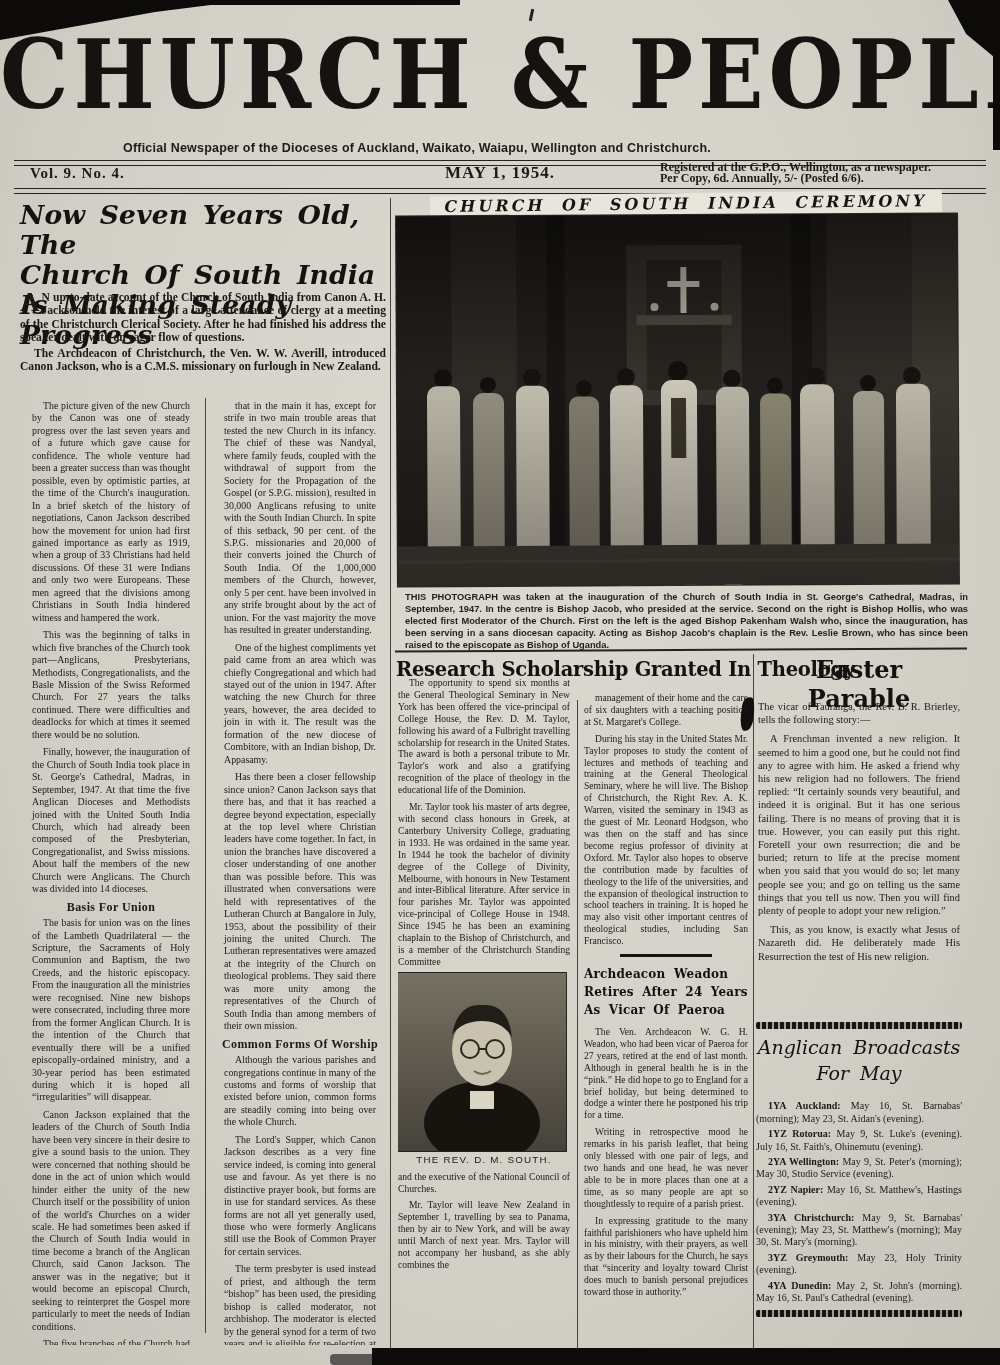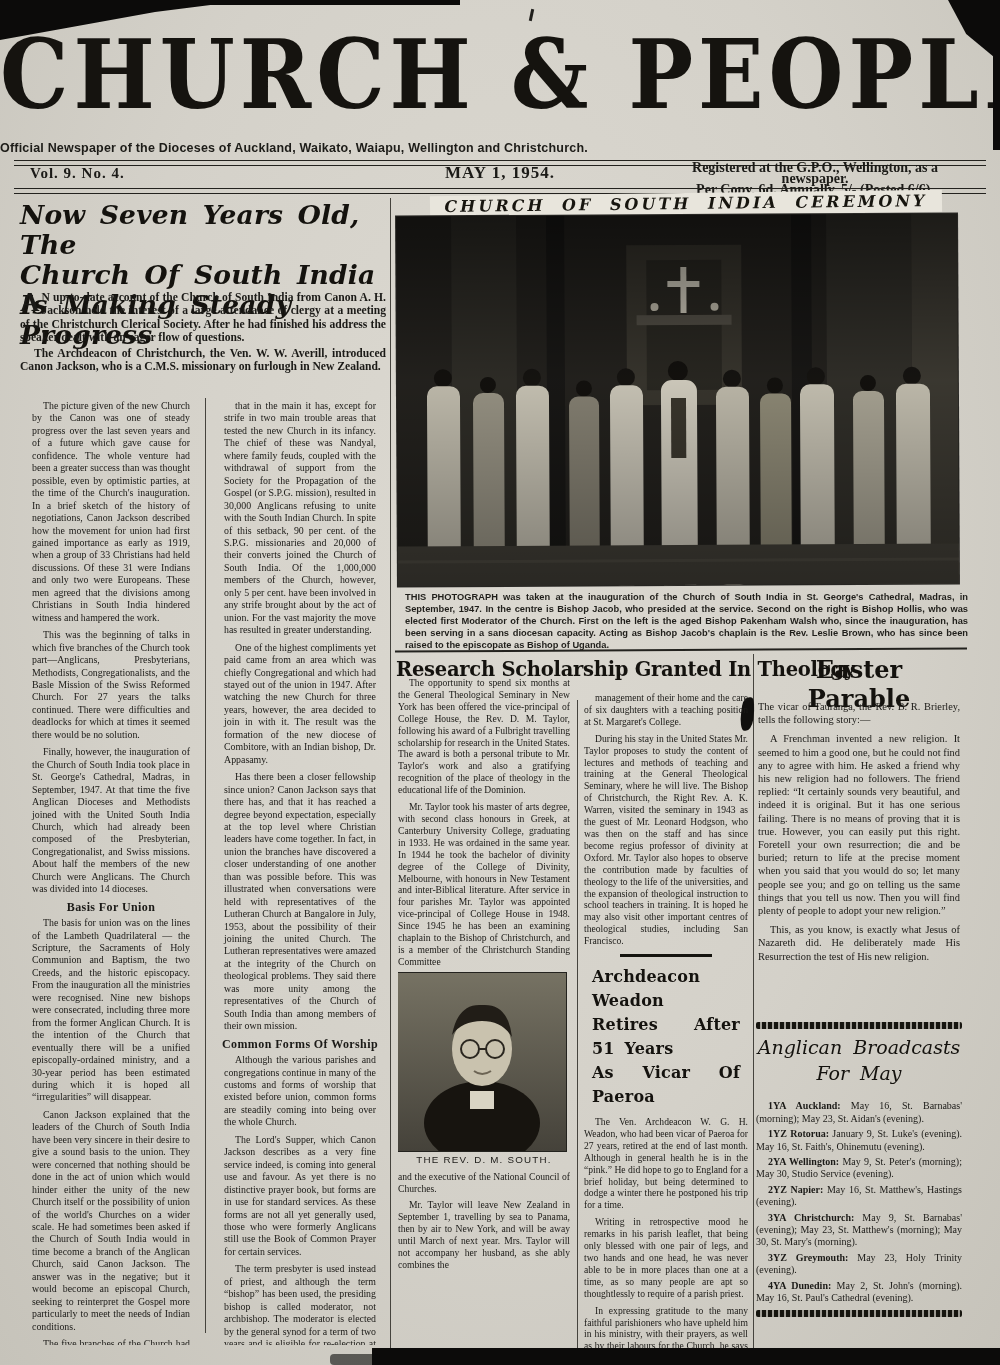--- a/index.html
+++ b/index.html
@@ -25,31 +25,31 @@
     border-radius:60% 40% 55% 45%/30% 70% 40% 60%; transform:rotate(8deg); }
   .tick-mark { position:absolute; left:530px; top:9px; width:3px; height:12px; background:#201f1c; transform:rotate(12deg); }
   
   .masthead-title {
     position:absolute; left:0; top:26px; width:1000px; text-align:center;
     font-family:"DejaVu Serif", serif; font-weight:bold; font-size:86px; line-height:1;
     letter-spacing:5px; transform:scaleY(1.12); transform-origin:top center;
     white-space:nowrap; color:#15130f;
   }
   .masthead-subtitle {
-    position:absolute; left:0; top:141px; width:834px; 
+    position:absolute; left:0; top:141px; width:834px; text-align:center;
     font-family:"Liberation Sans", sans-serif; font-weight:bold; font-size:12.5px;
     letter-spacing:0.2px; color:#1d1c18;
   }
   .rule-double { position:absolute; left:14px; width:972px; height:4px;
     border-top:1.5px solid #23221e; border-bottom:1px solid #23221e; }
   .rule-a { top:160px; } .rule-b { top:188px; }
   .dateline-vol { position:absolute; left:30px; top:165px; font-size:15px; font-weight:bold; letter-spacing:1px; }
   .dateline-date { position:absolute; left:0; top:163px; width:1000px; text-align:center; font-size:17px; font-weight:bold; letter-spacing:1px; }
-  .dateline-reg { position:absolute; left:660px; top:162px; width:310px; text-align:center;
-    font-size:14px; line-height:11px; font-weight:bold; }
+  .dateline-reg { position:absolute; left:660px; top:162px; width:310px; text-align:left;
+    font-size:12px; line-height:11px; font-weight:bold; }
   
   .vrule { position:absolute; width:1px; background:#45433d; }
   .vrule-headline { left:390px; top:198px; height:1150px; }
   .vrule-cols-left { left:205px; top:398px; height:935px; }
   .vrule-sch { left:577px; top:700px; height:648px; }
   .vrule-easter { left:753px; top:654px; height:694px; }
   .hrule-caption { position:absolute; left:395px; top:649px; width:572px; height:2px; background:#23221e; transform:rotate(-0.3deg); }
   
   .main-headline {
     position:absolute; left:20px; top:200px; width:362px;
@@ -95,22 +95,22 @@
   
   .sch-col { position:absolute; overflow:hidden; font-size:9.6px; line-height:11.9px; text-align:justify; }
   .sch-col p { margin:0 0 5px; text-indent:11px; }
   .sch-a { left:398px; top:677px; width:172px; height:648px; }
   .sch-b { left:584px; top:692px; width:164px; height:656px; }
   .portrait { width:168px; height:178px; margin:4px 0 3px; background:#55524a; box-shadow:0 0 0 1px #23221e; }
   .portrait-caption { text-align:center; font-family:"Liberation Sans", sans-serif;
     font-size:9.8px; letter-spacing:1.2px; margin:0 0 5px; text-indent:0 !important; }
   
   .weadon-divider { width:92px; height:3px; background:#15140f; margin:7px auto 8px; }
-  .weadon-headline { font-family:"DejaVu Serif", serif; font-weight:bold; font-size:16px;
-    line-height:1.5; letter-spacing:0.2px; word-spacing:4px; margin:0 8px 7px; color:#14120e; }
+  .weadon-headline { font-family:"DejaVu Serif", serif; font-weight:bold; font-size:12px;
+    line-height:1.5; letter-spacing:0.2px; word-spacing:4px; margin:0 0 7px; color:#14120e; }
   
   .easter-col { position:absolute; left:758px; top:700px; width:202px; height:318px; overflow:hidden;
     font-size:10.4px; line-height:13.2px; text-align:justify; }
   .easter-col p { margin:0 0 6px; text-indent:12px; }
   
   .deco-rule { height:7px; background:repeating-linear-gradient(90deg,#16150f 0 4px, rgba(22,21,15,0.25) 4px 6px);
     border-radius:2px; }
   .deco-top { position:absolute; left:756px; top:1022px; width:206px; }
   .broadcasts { position:absolute; left:756px; top:1033px; width:206px; height:315px; overflow:hidden; }
   .broadcasts-heading { font-family:"DejaVu Serif", serif; font-style:italic; font-weight:normal;
@@ -282,21 +282,21 @@
     <p>Mr. Taylor will leave New Zealand in September 1, travelling by sea to Panama, then by air to New York, and will be away until March of next year. Mrs. Taylor will not accompany her husband, as she ably combines the</p>
   </div>
   <div class="vrule vrule-sch"></div>
 
   <div class="sch-col sch-b">
     <p>management of their home and the care of six daughters with a teaching position at St. Margaret's College.</p>
     <p>During his stay in the United States Mr. Taylor proposes to study the content of lectures and methods of teaching and training at the General Theological Seminary, where he will live. The Bishop of Christchurch, the Right Rev. A. K. Warren, visited the seminary in 1943 as the guest of Mr. Leonard Hodgson, who was then on the staff and has since become regius professor of divinity at Oxford. Mr. Taylor also hopes to observe the contribution made by faculties of theology to the life of the universities, and the expansion of theological instruction to school teachers in training. It is hoped he may also visit other important centres of theological studies, including San Francisco.</p>
     <div class="weadon-divider"></div>
     <div class="weadon-headline">
       <div>Archdeacon  Weadon</div>
-      <div>Retires  After  51  Years</div>
+      <div>Retires  After  24  Years</div>
       <div>As  Vicar  Of  Paeroa</div>
     </div>
     <p>The Ven. Archdeacon W. G. H. Weadon, who had been vicar of Paeroa for 27 years, retired at the end of last month. Although in general health he is in the “pink.” He did hope to go to England for a brief holiday, but being determined to dodge a winter there he postponed his trip for a time.</p>
     <p>Writing in retrospective mood he remarks in his parish leaflet, that being only blessed with one pair of legs, and two hands and one head, he was never able to be in more places than one at a time, as so many people are apt so thoughtlessly to require of a parish priest.</p>
     <p>In expressing gratitude to the many faithful parishioners who have upheld him in his ministry, with their prayers, as well as by their labours for the Church, he says that “sincerity and loyalty toward Christ does much to banish personal prejudices toward those in authority.”</p>
 
   </div>
 
   <div class="easter-col">
     <p style="text-indent:0">The vicar of Tauranga, the Rev. B. R. Brierley, tells the following story:—</p>
@@ -304,21 +304,21 @@
     <p>This, as you know, is exactly what Jesus of Nazareth did. He deliberately made His Resurrection the test of His new religion.</p>
   </div>
 
   <div class="deco-rule deco-top"></div>
   <div class="broadcasts">
     <div class="broadcasts-heading">
       <div>Anglican  Broadcasts</div>
       <div>For  May</div>
     </div>
     <p class="bc-item"><span class="station">1YA Auckland:</span><span> May 16, St. Barnabas' (morning); May 23, St. Aidan's (evening).</span></p>
-    <p class="bc-item"><span class="station">1YZ Rotorua:</span><span> January 9, St. Luke's (evening).  May 16, St. Faith's, Ohinemutu (evening).</span></p>
+    <p class="bc-item"><span class="station">1YZ Rotorua:</span><span> May 9, St. Luke's (evening).  July 16, St. Faith's, Ohinemutu (evening).</span></p>
     <p class="bc-item"><span class="station">2YA Wellington:</span><span> May 9, St. Peter's (morning); May 30, Studio Service (evening).</span></p>
     <p class="bc-item"><span class="station">2YZ Napier:</span><span> May 16, St. Matthew's, Hastings (evening).</span></p>
     <p class="bc-item"><span class="station">3YA Christchurch:</span><span> May 9, St. Barnabas' (evening); May 23, St. Matthew's (morning); May 30, St. Mary's (morning).</span></p>
     <p class="bc-item"><span class="station">3YZ Greymouth:</span><span> May 23, Holy Trinity (evening).</span></p>
     <p class="bc-item"><span class="station">4YA Dunedin:</span><span> May 2, St. John's (morning).  May 16, St. Paul's Cathedral (evening).</span></p>
     <div class="deco-rule deco-bottom"></div>
   </div>
 
   <div class="edge edge-topleft"></div>
   <div class="edge edge-topstrip"></div>

